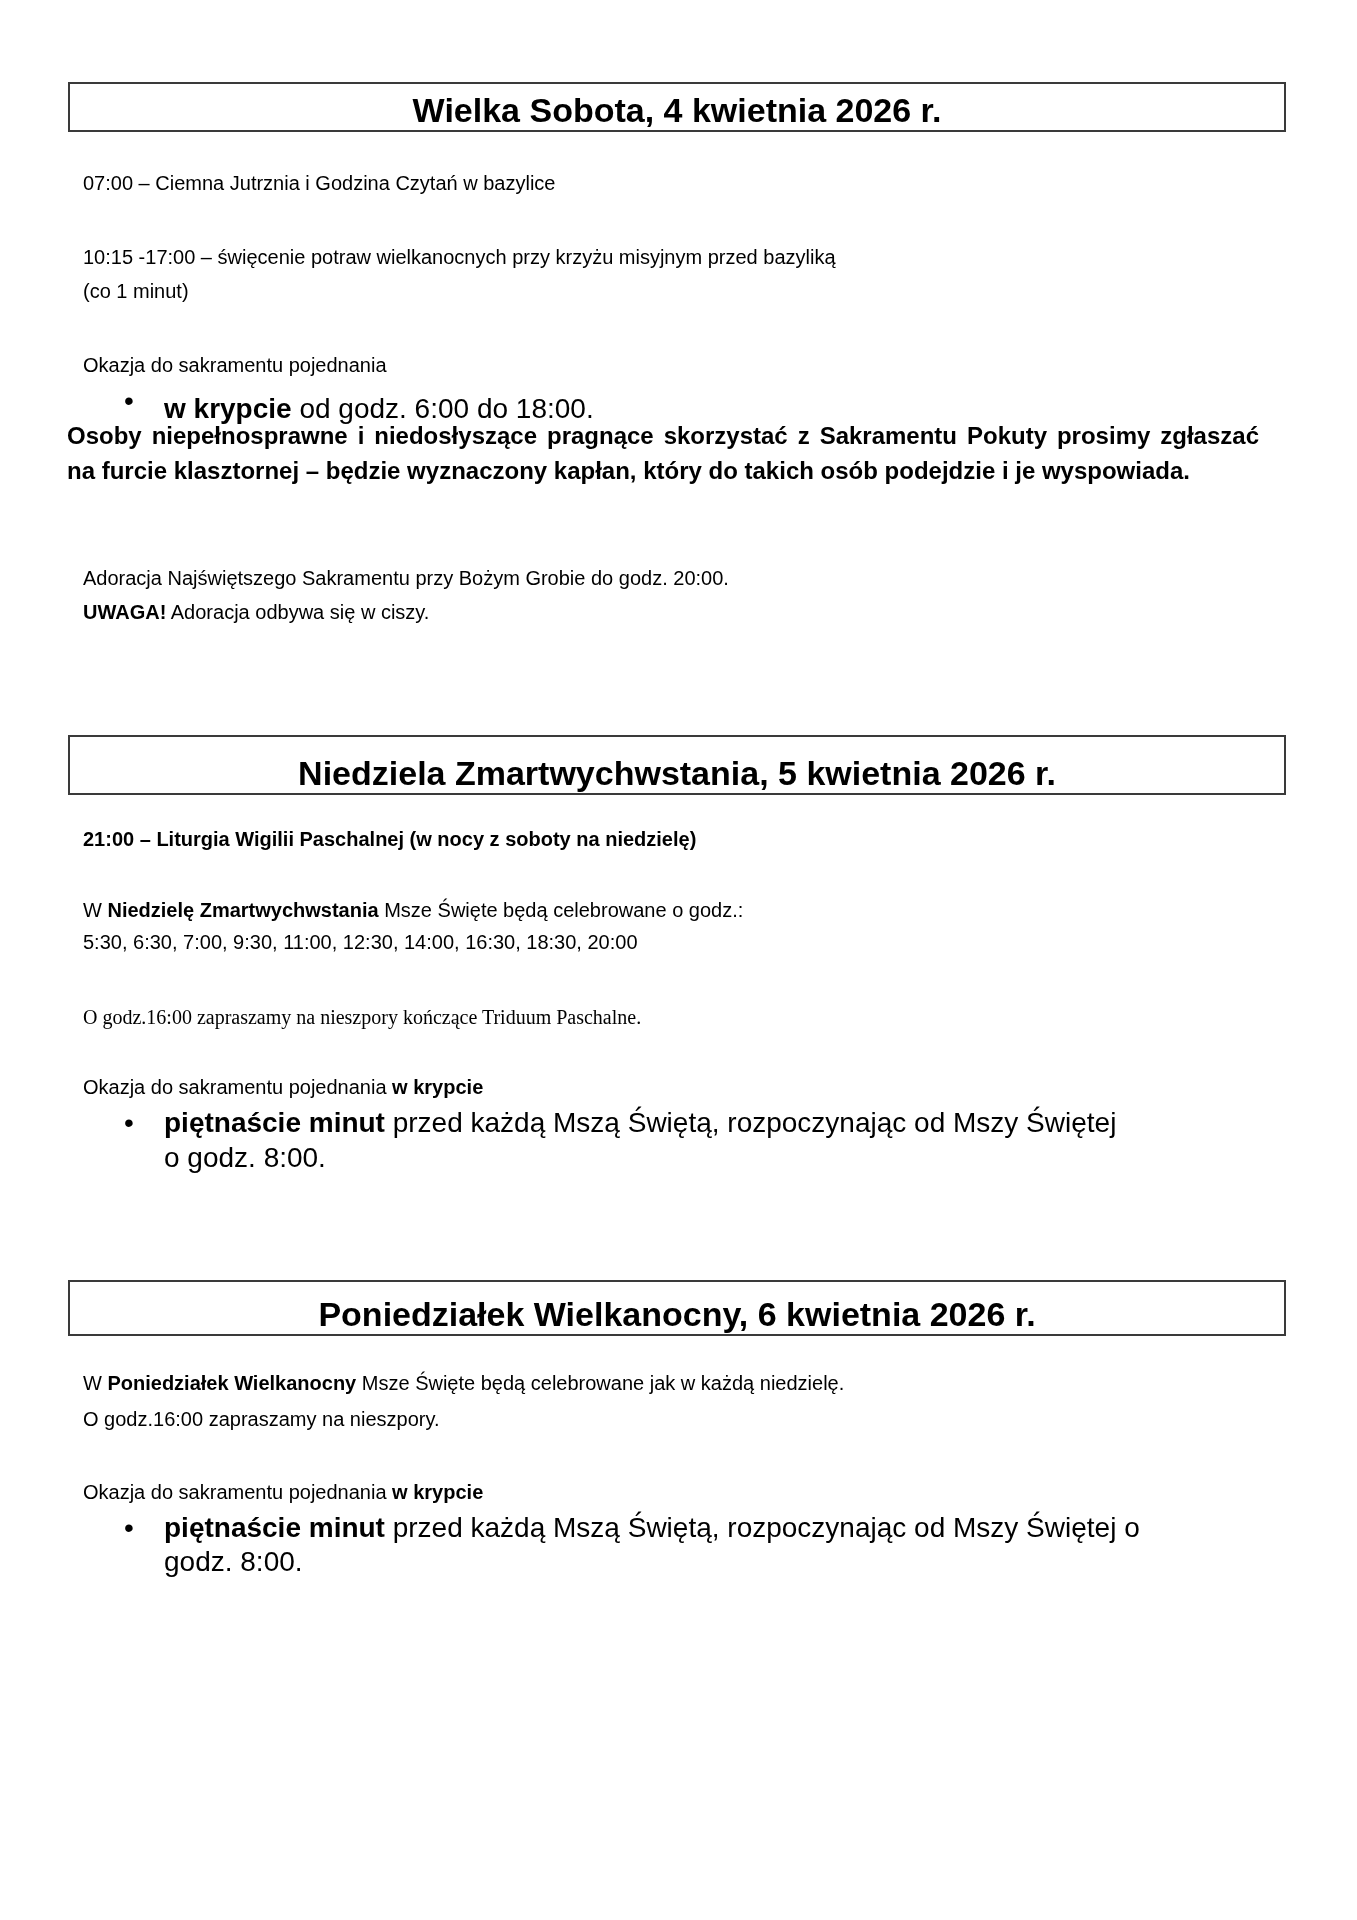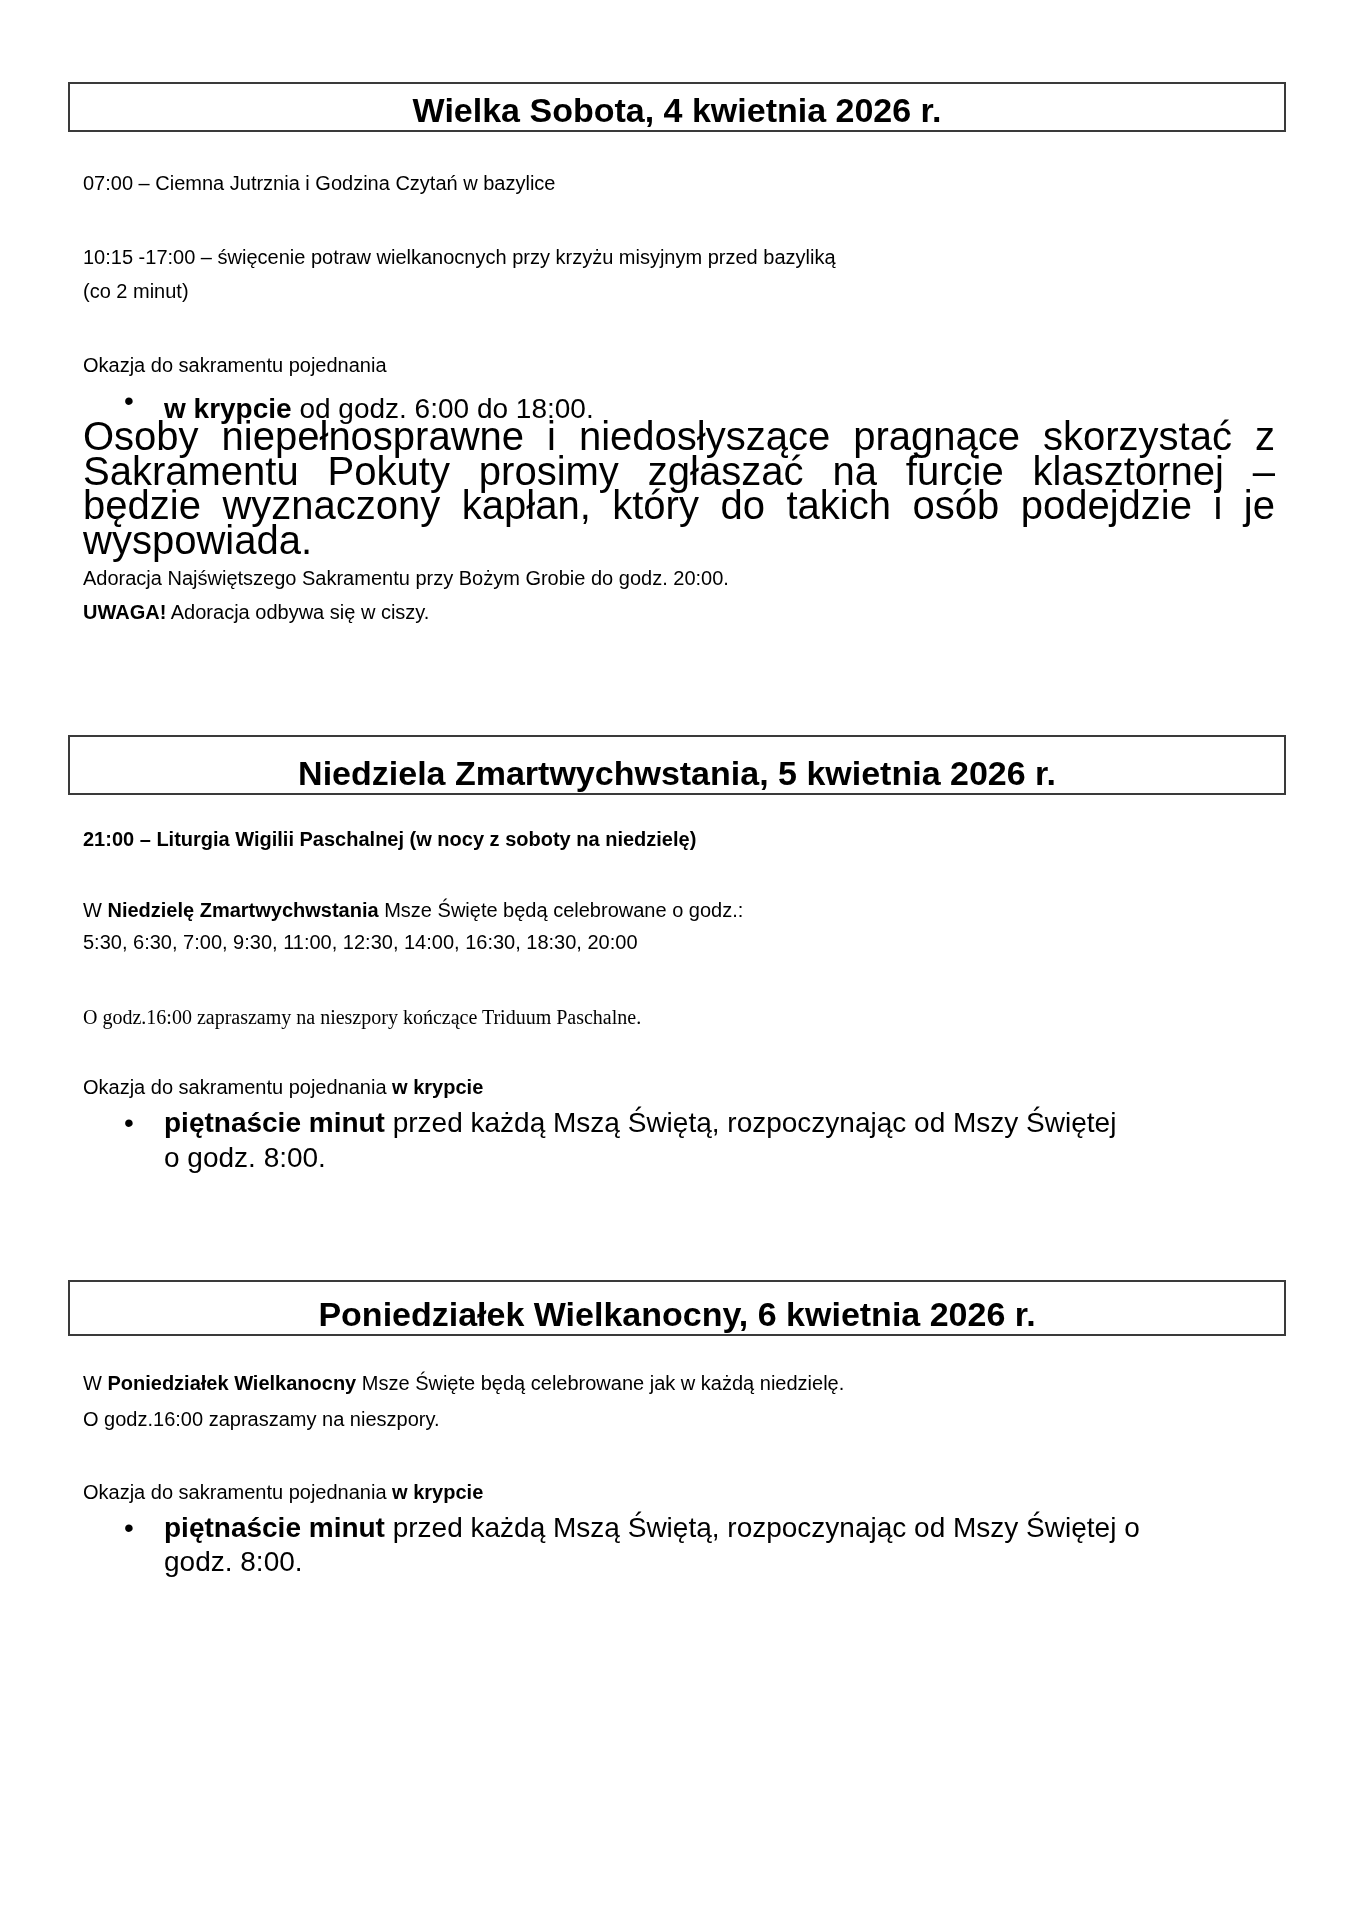--- a/index.html
+++ b/index.html
@@ -2,35 +2,35 @@
 <html><head>
 <meta charset="utf-8">
 <style>
   html, body { margin: 0; padding: 0; background: #ffffff; }
   body { width: 1357px; height: 1920px; position: relative; overflow: hidden;
          font-family: "Liberation Sans", sans-serif; color: #000; }
   .hbox { position: absolute; left: 68px; width: 1218px; border: 2px solid #3a3a3a;
           box-sizing: border-box; text-align: center; font-weight: bold; font-size: 34px;
           display: flex; align-items: flex-end; justify-content: center; }
   .line { position: absolute; left: 83px; font-size: 20px; white-space: nowrap; line-height: 34px; }
-  .just { position: absolute; left: 83px; width: 1192px; font-size: 40px; line-height: 34.5px;
-          text-align: justify; text-align-last: left; }
+  .just { position: absolute; left: 67px; width: 1192px; font-size: 24px; line-height: 34.5px;
+          text-align: justify; text-align-last: left; font-weight: bold; }
   .bullet { position: absolute; left: 124px; font-size: 28px; line-height: 34px; }
   .btext { position: absolute; left: 164px; font-size: 28px; line-height: 34px; white-space: nowrap; }
   b { font-weight: bold; }
 </style>
 </head>
 <body>
 
 <div class="hbox" style="top:82px;height:50px;">
     <span>Wielka Sobota, 4 kwietnia 2026 r.</span>
   </div>
 <div class="line" style="top:166px;">07:00 – Ciemna Jutrznia i Godzina Czytań w bazylice</div>
 <div class="line" style="top:240px;">10:15 -17:00 – święcenie potraw wielkanocnych przy krzyżu misyjnym przed bazyliką</div>
-<div class="line" style="top:274px;">(co 2 minut)</div>
+<div class="line" style="top:274px;">(co 1 minut)</div>
 <div class="line" style="top:348px;">Okazja do sakramentu pojednania</div>
 <div class="bullet" style="top:384px;">•</div>
 <div class="btext" style="top:392px;"><b>w krypcie</b><span> od godz. 6:00 do 18:00.</span></div>
 <div class="just" style="top:419px;">Osoby niepełnosprawne i niedosłyszące pragnące skorzystać z Sakramentu Pokuty prosimy zgłaszać na furcie klasztornej – będzie wyznaczony kapłan, który do takich osób podejdzie i je wyspowiada.</div>
 <div class="line" style="top:561px;">Adoracja Najświętszego Sakramentu przy Bożym Grobie do godz. 20:00.</div>
 <div class="line" style="top:595px;"><b>UWAGA!</b><span> Adoracja odbywa się w ciszy.</span></div>
 
 <div class="hbox" style="top:735px;height:60px;">
     <span>Niedziela Zmartwychwstania, 5 kwietnia 2026 r.</span>
   </div>

